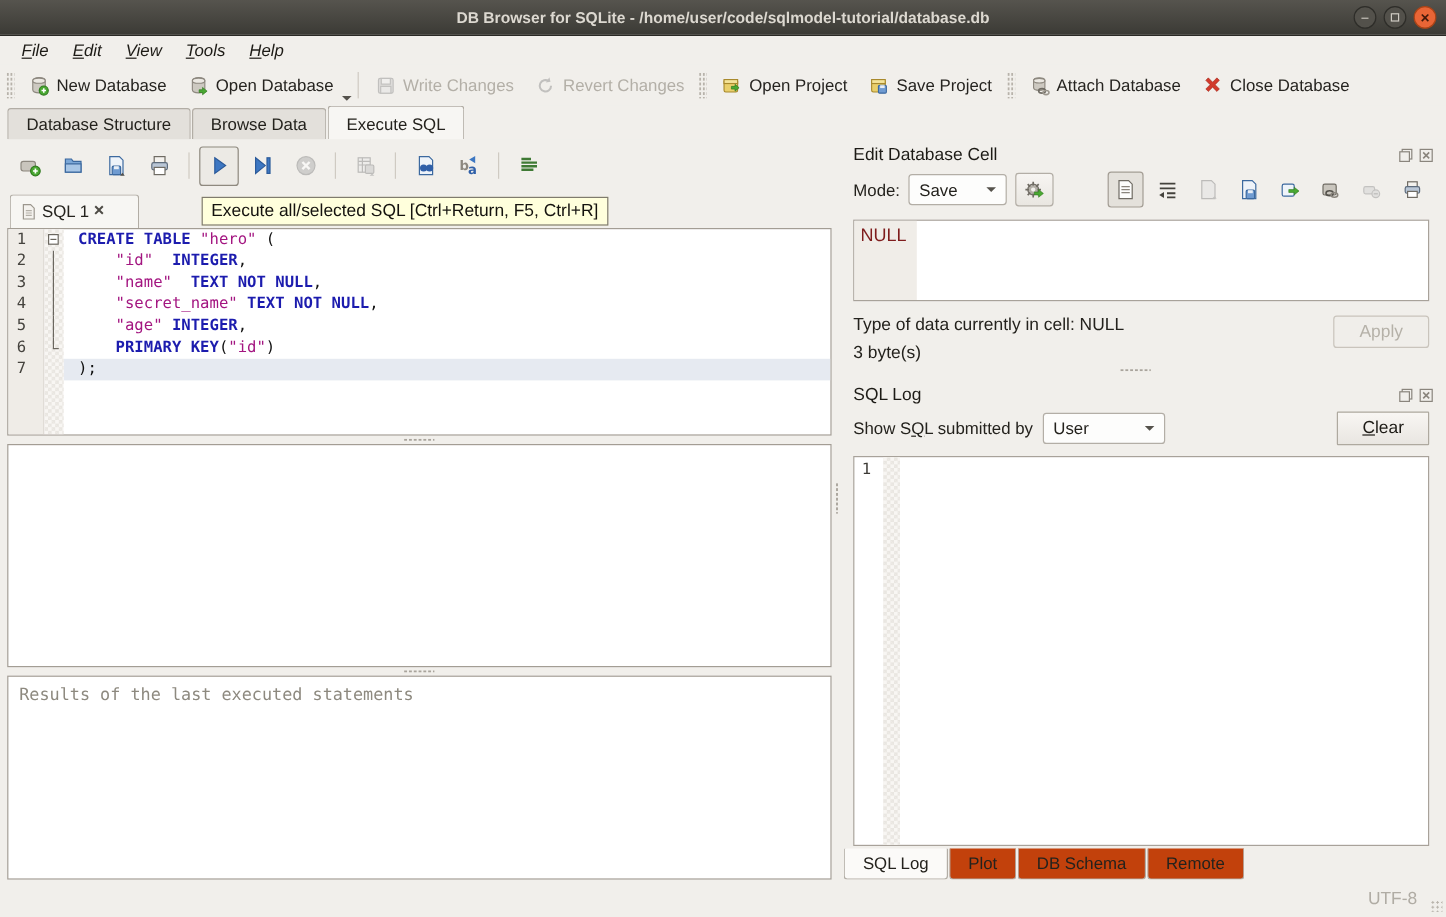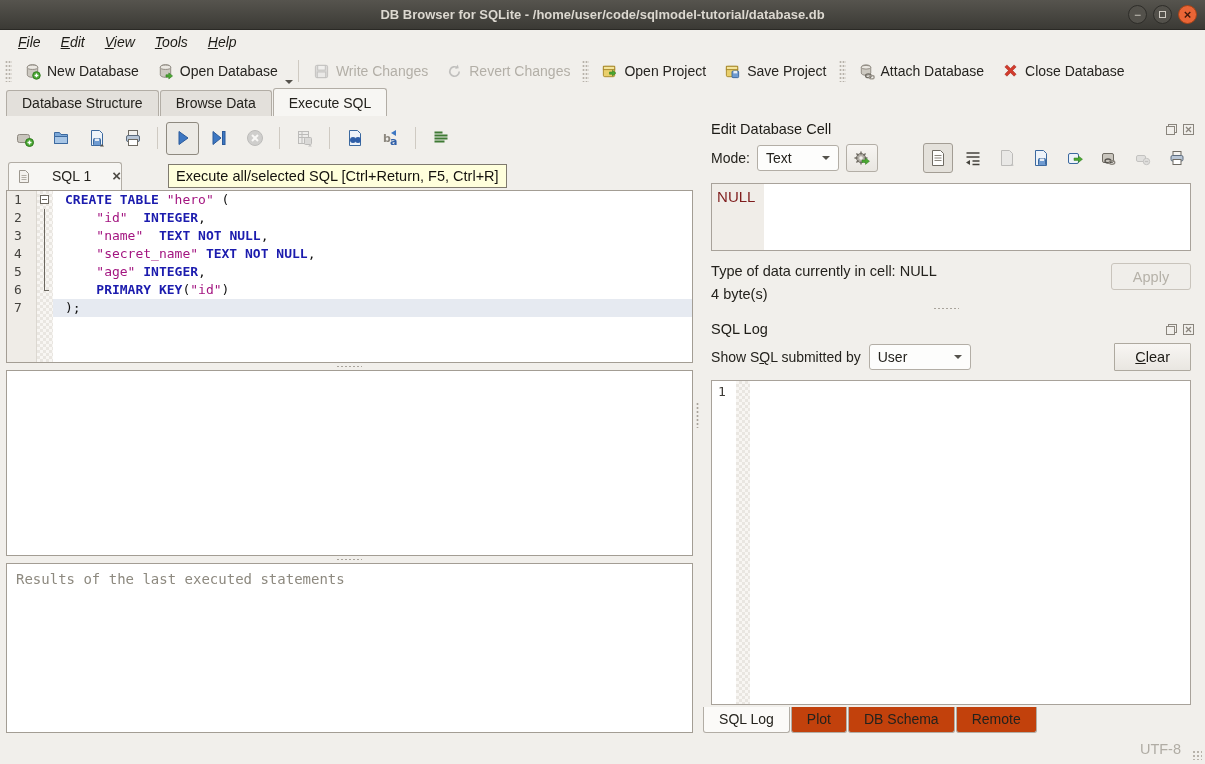--- a/index.html
+++ b/index.html
@@ -49,21 +49,21 @@
   
   .sql-toolbar { height:44px; display:flex; align-items:center; gap:3px; padding:4px 0 4px 2px; }
   .sqlbtn { width:33px; height:33px; display:flex; align-items:center; justify-content:center; border-radius:3px; border:1px solid transparent; }
   .sqlbtn.hovered { border:1px solid #8e897f; background:#eceae5; }
   .sql-sep { width:1px; height:22px; background:#cfcac2; margin:0 5px; }
   .dis { opacity:.5; filter:grayscale(1); }
 
   
   .doc-tabbar { height:30px; display:flex; align-items:flex-end; padding-left:2px; }
   .doc-tab { background:#f7f6f3; border:1px solid #b2ada5; border-bottom:none; border-radius:3px 3px 0 0;
-             padding:5px 0 6px 8px; display:flex; align-items:center; gap:21px; font-size:14px; }
+             padding:5px 28px 6px 8px; display:flex; align-items:center; gap:4px; font-size:14px; }
   .doc-close { color:#4e4b45; font-weight:bold; font-size:15px; line-height:10px; }
 
   
   .editor-pane { border:1px solid #a39d94; background:#fff; height:173px; display:flex;
                  font-family:"DejaVu Sans Mono", monospace; font-size:13px; overflow:hidden; }
   .ed-gutter { width:30px; background:#efece7; border-right:1px solid #dcd8d1; color:#45433e; text-align:left; padding-left:7px; }
   .ed-gutter .ln { height:18px; line-height:18px; }
   .ed-fold { width:16px; position:relative; background-image:
       linear-gradient(45deg,#e9e6e1 25%,transparent 25%,transparent 75%,#e9e6e1 75%),
       linear-gradient(45deg,#e9e6e1 25%,transparent 25%,transparent 75%,#e9e6e1 75%);
@@ -415,21 +415,21 @@
         <svg width="13" height="13" viewBox="0 0 13 13">
           <rect x="1.5" y="1.5" width="10" height="10" fill="none" stroke="#8a857d"></rect>
           <path d="M4 4l5 5M9 4l-5 5" stroke="#8a857d" stroke-width="1.3"></path>
         </svg>
       </span>
     </div>
 
     <div class="mode-row">
       <span class="lbl">Mode:</span>
       <div class="combo mode">
-        <span>Text</span>
+        <span>Save</span>
         <span class="caret"></span>
       </div>
       <div class="icon-btn boxed">
         <svg width="18" height="18" viewBox="0 0 18 18">
           <circle cx="8" cy="9" r="4.5" fill="#b3afa7" stroke="#6f6b63"></circle>
           <circle cx="8" cy="9" r="1.8" fill="#f1efeb"></circle>
           <path d="M8 2.5v3M8 12.5v3M1.5 9h3M11.5 9h3M3.4 4.4l2.1 2.1M10.5 11.5l2.1 2.1M12.6 4.4l-2.1 2.1M5.5 11.5l-2.1 2.1" stroke="#6f6b63" stroke-width="1.4"></path>
           <path d="M9 11h3.5V9l4 3.2-4 3.2v-2H9z" fill="#4aa832" stroke="#2f7a1e" stroke-width=".5"></path>
         </svg>
       </div>
@@ -490,21 +490,21 @@
     </div>
 
     <div class="null-box">
       <div class="null-gutter"></div>
       <span class="null-text">NULL</span>
     </div>
 
     <div class="cell-info-row">
       <div class="cell-info-col">
         <div class="cell-type">Type of data currently in cell: NULL</div>
-        <div class="cell-size">4 byte(s)</div>
+        <div class="cell-size">3 byte(s)</div>
       </div>
       <div class="apply-btn">Apply</div>
     </div>
 
     <div class="rp-splitter">
         <div class="dots-h"></div>
       </div>
 
     <div class="dock-header">
       <span class="dh-title">SQL Log</span>

